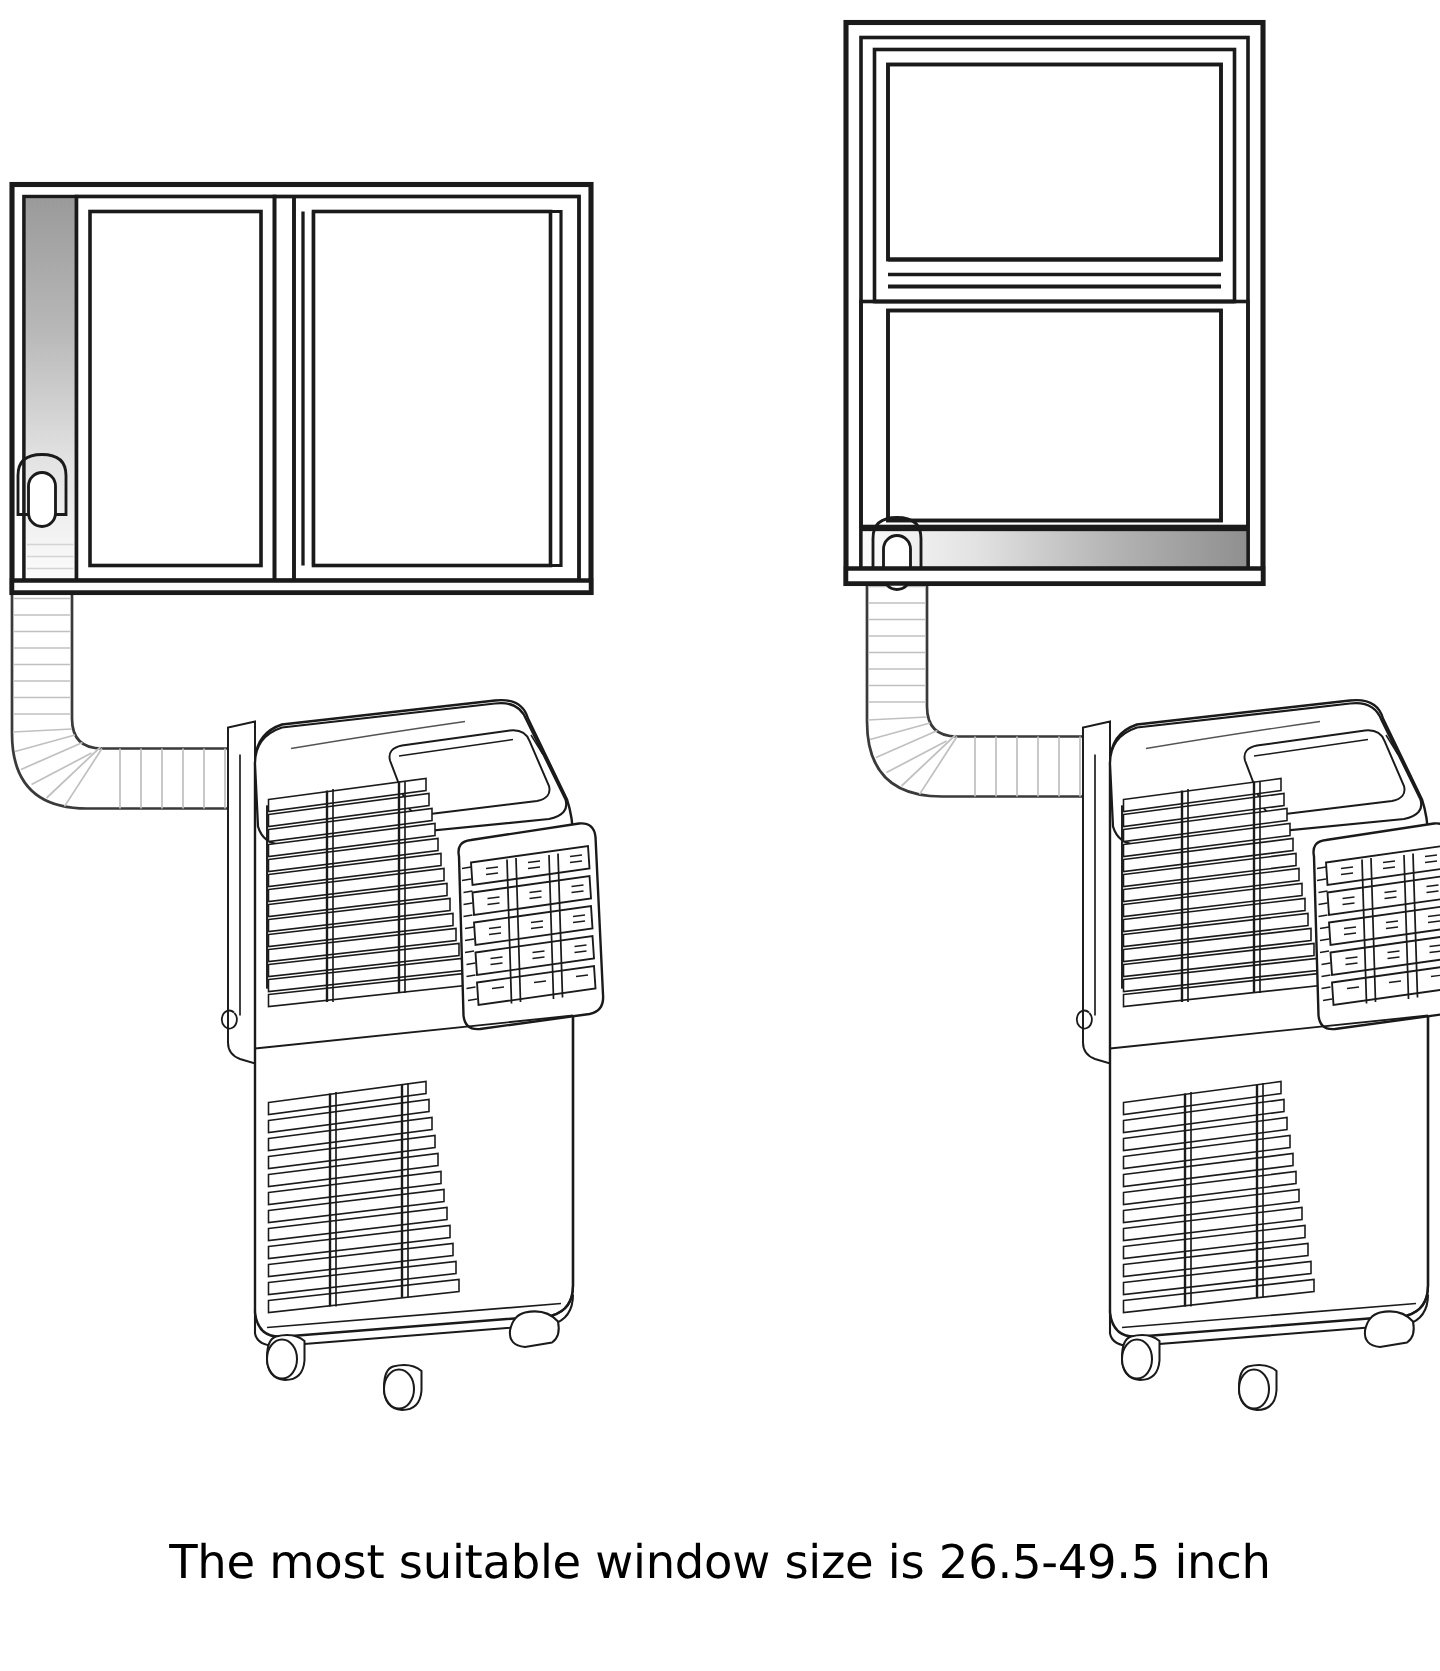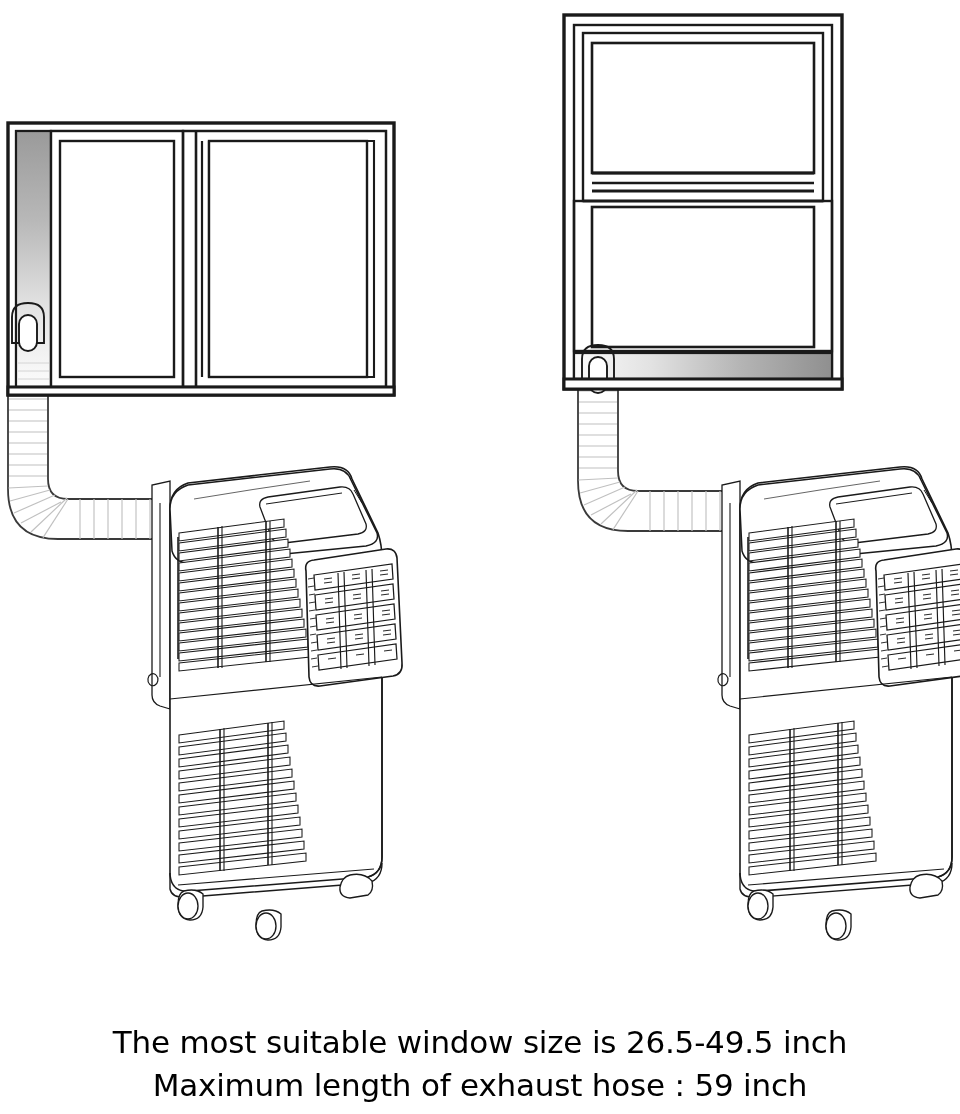--- a/index.html
+++ b/index.html
@@ -353,15 +353,14 @@
       </g>
 
       <g>
         <use href="#ac-unit" x="704" y="452"></use>
       </g>
     </g>
   </svg>
 
   <div class="caption-block">
     <div class="caption-line">The most suitable window size is 26.5-49.5 inch</div>
-    <div class="caption-line">Maximum length of exhaust hose : 59 inch</div>
   </div>
 </div>
 
 </body></html>

